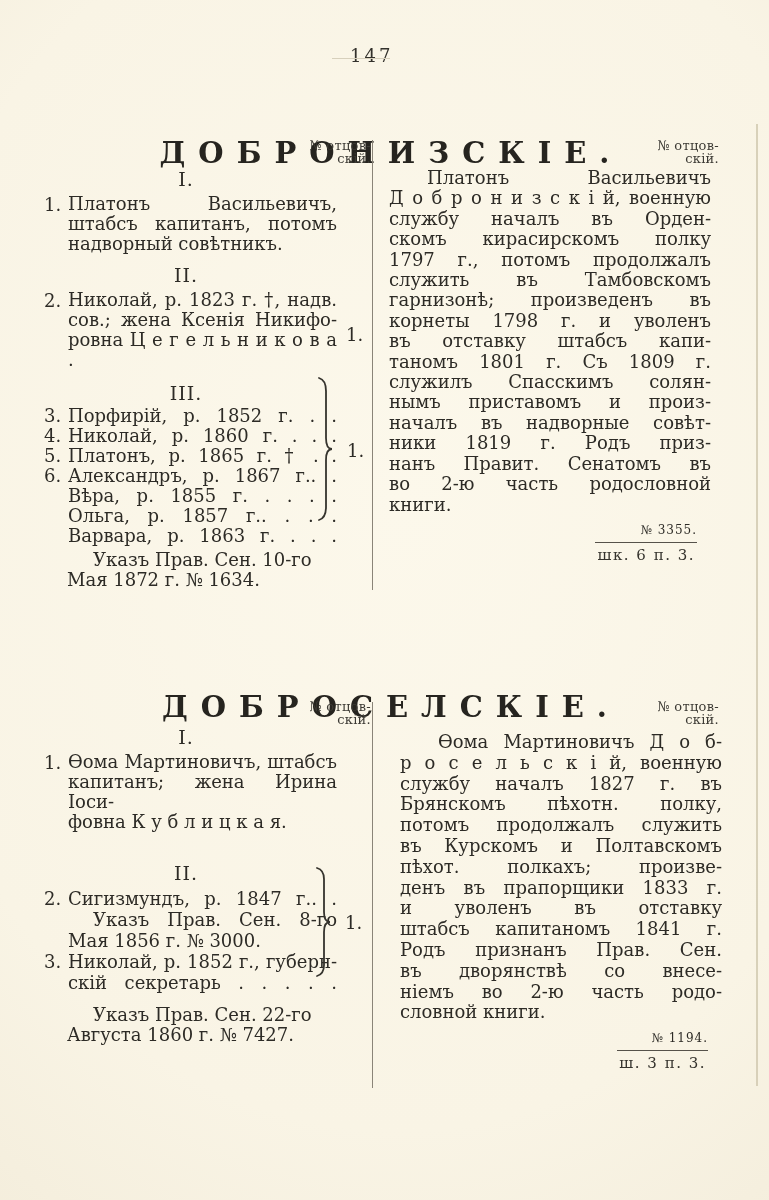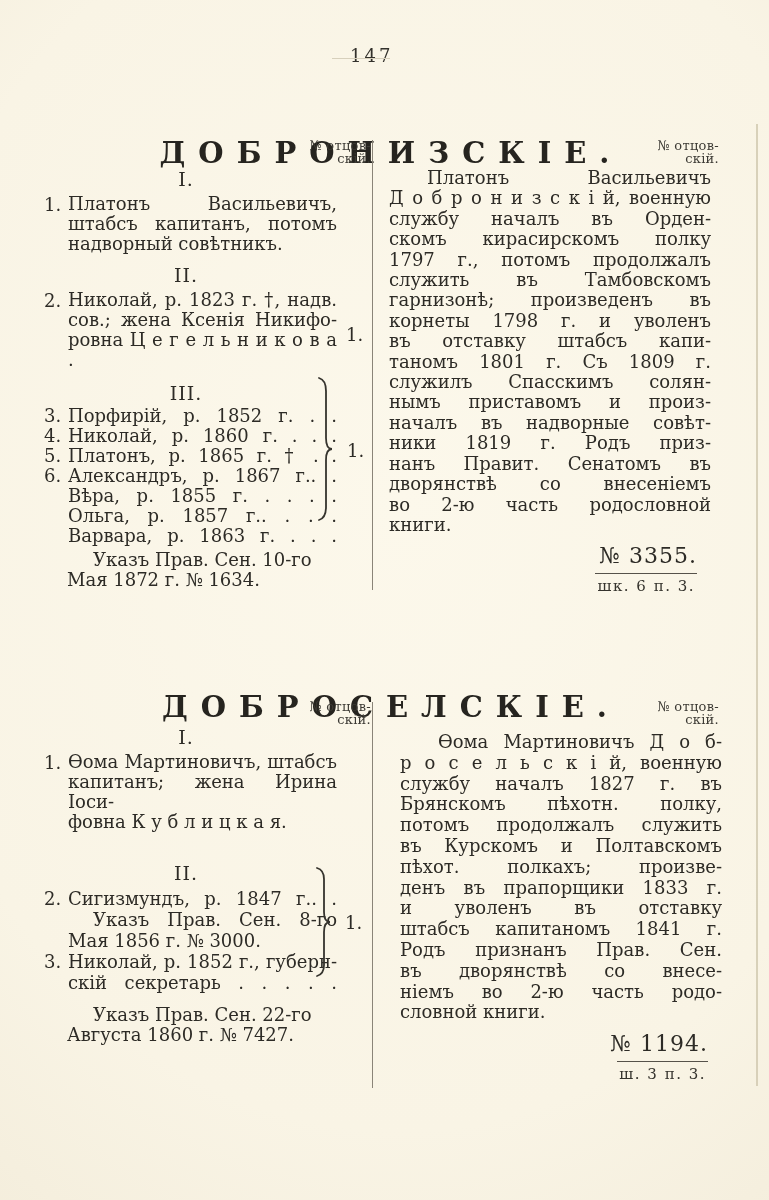--- a/index.html
+++ b/index.html
@@ -45,21 +45,21 @@
   .mt4{margin-top:4px;} .mt8{margin-top:8px;} .mt2{margin-top:2px;}
   .entry{position:relative;padding-left:33px;}
   .enum{position:absolute;left:9px;top:0;}
   .row{position:relative;padding-left:33px;}
   .ind{padding-left:58px;}
   .ukaz1{padding-left:58px;}
   .ukaz2{padding-left:32px;}
   .indent1{text-indent:38px;}
   .marker{font-size:18px;color:#2d2b26;}
   .numblock{text-align:right;padding-right:14px;}
-  .numline{font-size:22px;letter-spacing:1px;}
+  .numline{font-size:12px;letter-spacing:1px;}
   .codeline{display:inline-block;font-size:15px;letter-spacing:1.5px;
     border-top:1px solid #56524a;padding:3px 2px 0 2px;margin-top:5px;color:#35332d;}
   .brace svg{display:block;}
 </style>
 </head>
 <body>
 
 <div id="paper">
 
   <div class="abs pagenum" style="left:350px;top:30px;margin-top:15px;">147</div>
@@ -127,21 +127,20 @@
     <div class="rln j">служить въ Тамбовскомъ</div>
     <div class="rln j">гарнизонѣ; произведенъ въ</div>
     <div class="rln j">корнеты 1798 г. и уволенъ</div>
     <div class="rln j">въ отставку штабсъ капи-</div>
     <div class="rln j">таномъ 1801 г. Съ 1809 г.</div>
     <div class="rln j">служилъ Спасскимъ солян-</div>
     <div class="rln j">нымъ приставомъ и произ-</div>
     <div class="rln j">началъ въ надворные совѣт-</div>
     <div class="rln j">ники 1819 г. Родъ приз-</div>
     <div class="rln j">нанъ Правит. Сенатомъ въ</div>
-    <div class="rln j">дворянствѣ со внесеніемъ</div>
     <div class="rln j">во 2-ю часть родословной</div>
     <div class="rln">книги.</div>
     <div class="numblock mt8">
       <div class="numline">№ 3355.</div>
       <span class="codeline">шк. 6 п. 3.</span>
     </div>
   </div>
 
   <div class="abs famtitle" style="top:650px;">ДОБРОСЕЛСКІЕ.</div>
 

